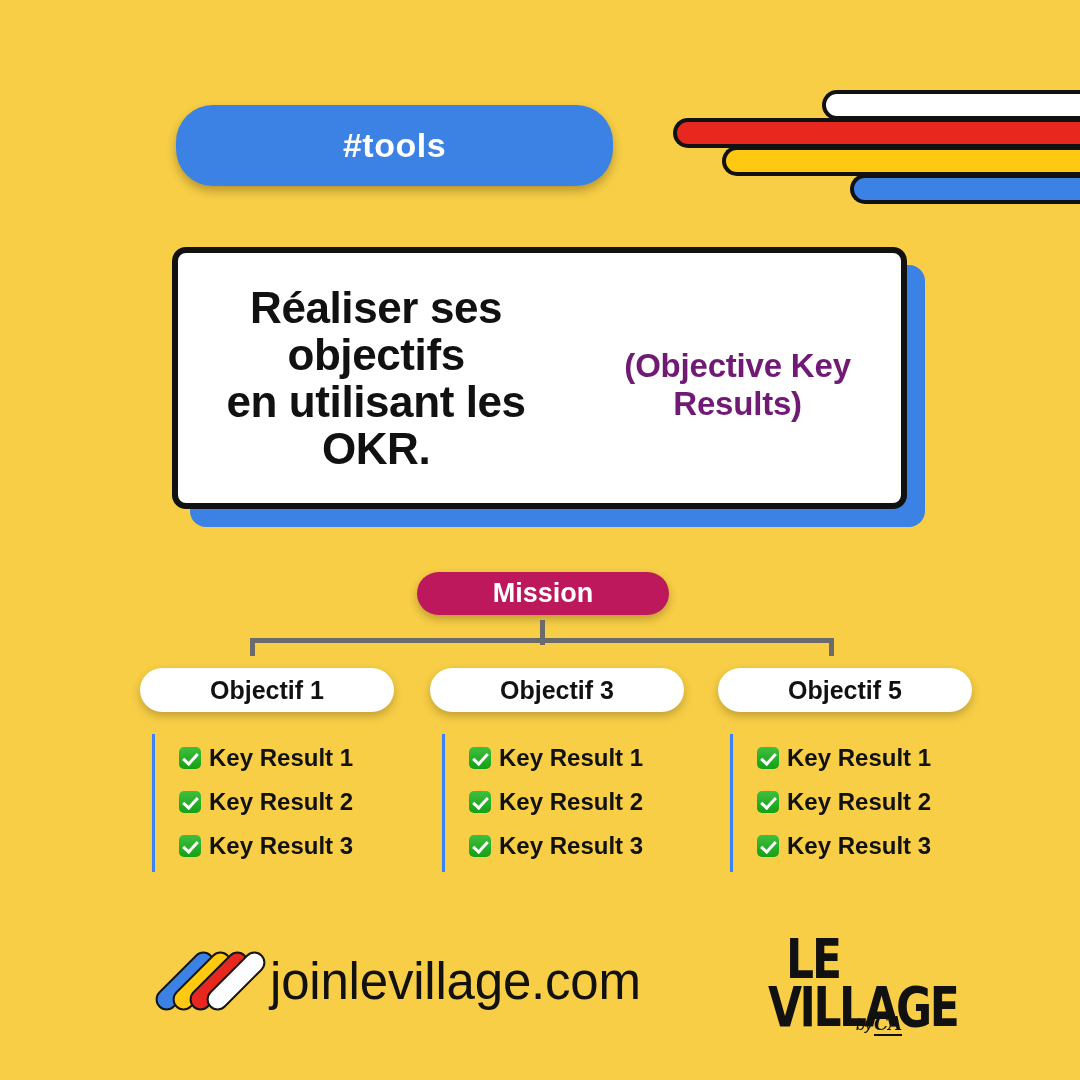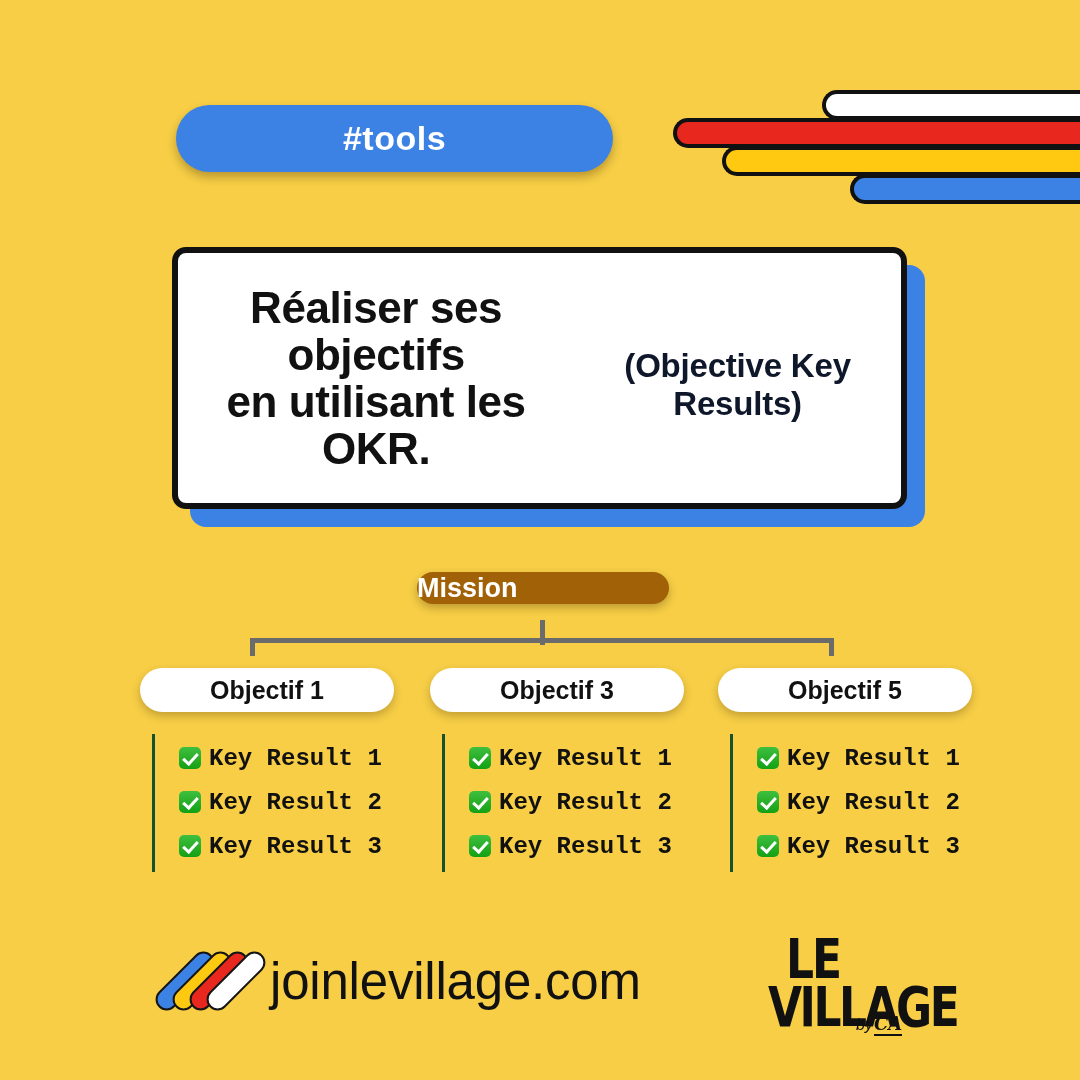--- a/index.html
+++ b/index.html
@@ -43,21 +43,21 @@
   .stripe-red    { top: 118px; left: 13px;  right: -10px; background: #E8281E; }
   .stripe-yellow { top: 146px; left: 62px;  right: -10px; background: #FFC811; }
   .stripe-blue   { top: 174px; left: 190px; right: -10px; background: #3C82E4; }
 
   
   .tools-badge {
     position: absolute;
     left: 176px;
     top: 105px;
     width: 437px;
-    height: 67px;
+    height: 81px;
     background: #3C82E4;
     border-radius: 37px;
     display: flex;
     align-items: center;
     justify-content: center;
     box-shadow: 0 5px 10px rgba(60,40,0,0.33);
     text-align: right;
   }
   .tools-badge .label {
     color: #FFFFFF;
@@ -102,46 +102,46 @@
     font-size: 44px;
     font-weight: bold;
     color: #111111;
     line-height: 1.07;
     text-align: center;
     letter-spacing: -0.4px;
   }
   .card .t-sub {
     font-size: 33px;
     font-weight: bold;
-    color: #0f172a;
+    color: #701a75;
     text-align: center;
     margin-top: 14px;
     letter-spacing: -0.2px;
   }
   .card .t-tag {
     font-size: 32px;
     font-weight: 300;
     color: #2b2b2b;
     text-align: center;
     margin-top: 22px;
     letter-spacing: 0.2px;
   }
 
   
   .mission-badge {
     position: absolute;
     left: 417px;
     top: 572px;
     width: 252px;
-    height: 32px;
-    background: #a16207;
+    height: 43px;
+    background: #be185d;
     border-radius: 24px;
     display: flex;
     align-items: center;
-    justify-content: flex-start;
+    justify-content: center;
     box-shadow: 0 4px 8px rgba(60,40,0,0.3);
   }
   .mission-badge .label {
     color: #FFFFFF;
     font-size: 27px;
     font-weight: bold;
   }
 
   
   .conn-stem {
@@ -201,25 +201,24 @@
   }
   .obj-pill .label {
     font-size: 25px;
     font-weight: bold;
     color: #111111;
   }
 
   .kr-list {
     margin-top: 22px;
     margin-left: 12px;
-    border-left: 3px solid #14532d;
+    border-left: 3px solid #3b82f6;
     padding-left: 24px;
     padding-top: 2px;
     padding-bottom: 4px;
-    font-family: Liberation Mono, monospace;
   }
   .kr-item {
     display: flex;
     align-items: center;
     height: 44px;
   }
   .kr-check {
     width: 22px;
     height: 22px;
     border-radius: 5px;

